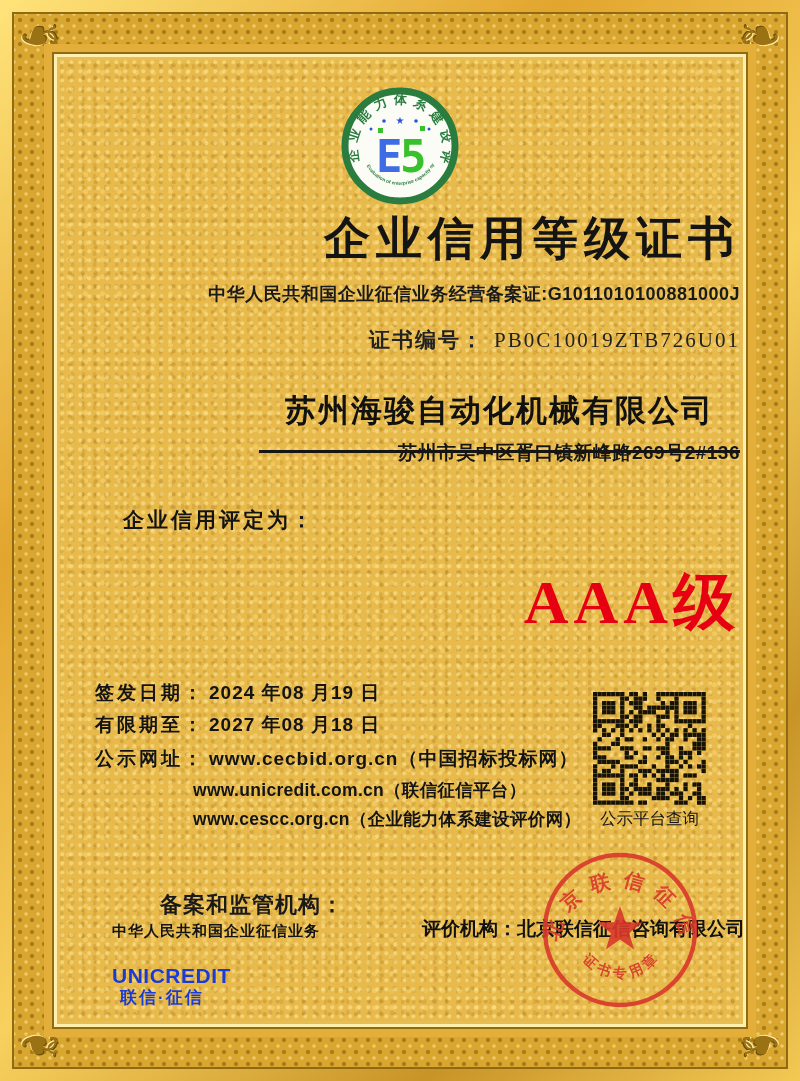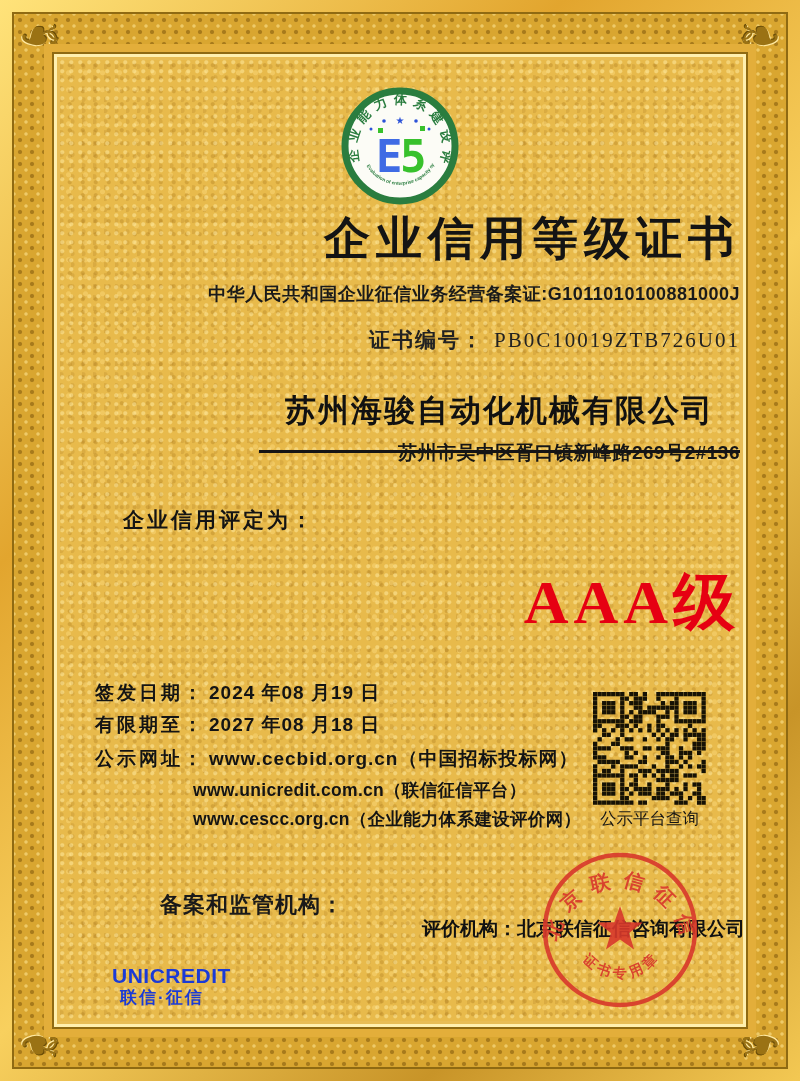--- a/index.html
+++ b/index.html
@@ -471,20 +471,21 @@
             <rect x="49.72" y="108.48" width="4.29" height="4.29" fill="#161205"></rect>
             <rect x="81.36" y="108.48" width="4.29" height="4.29" fill="#161205"></rect>
             <rect x="85.88" y="108.48" width="4.29" height="4.29" fill="#161205"></rect>
             <rect x="90.40" y="108.48" width="4.29" height="4.29" fill="#161205"></rect>
             <rect x="103.96" y="108.48" width="4.29" height="4.29" fill="#161205"></rect>
             <rect x="108.48" y="108.48" width="4.29" height="4.29" fill="#161205"></rect>
           </svg></div>
       <div class="abs qr-caption">公示平台查询</div>
 
       <div class="abs reg-head">备案和监管机构：</div>
+      <div class="abs reg-l1">中华人民共和国企业征信业务</div>
       <div class="abs brand-en" style="color:#1b3bd6;">UNICREDIT</div>
       <div class="abs brand-cn" style="color:#1b3bd6;">联信·征信</div>
 
       <div class="abs evaluator">
         <span>评价机构：</span><span>北京联信征信咨询有限公司</span>
       </div>
 
       <div class="abs seal">
         <svg width="180" height="180" viewBox="0 0 180 180">
           <defs>

